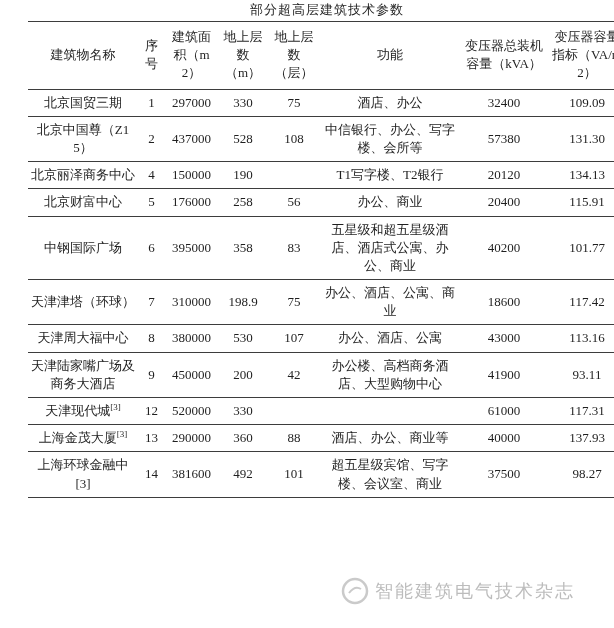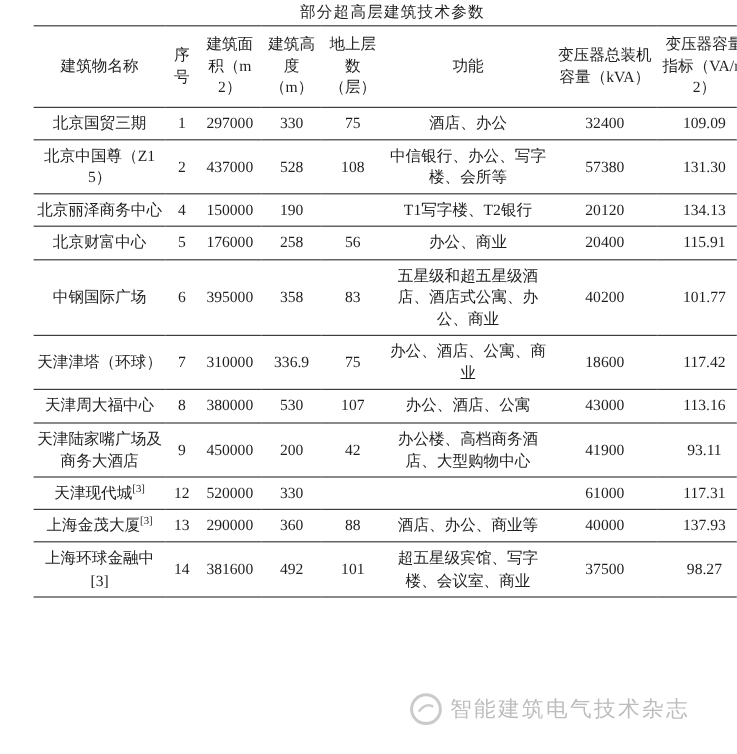--- a/index.html
+++ b/index.html
@@ -87,21 +87,21 @@
       <col style="width:52px">
       <col style="width:140px">
       <col style="width:88px">
       <col style="width:78px">
     </colgroup>
     <thead>
       <tr>
         <th>建筑物名称</th>
         <th>序号</th>
         <th>建筑面积（m2）</th>
-        <th>建筑高度（m）</th>
+        <th>地上层数（m）</th>
         <th>地上层数（层）</th>
         <th>功能</th>
         <th>变压器总装机容量（kVA）</th>
         <th>变压器容量指标（VA/m2）</th>
       </tr>
     </thead>
     <tbody>
         <tr>
           <td><span>北京国贸三期</span></td>
           <td>1</td>
@@ -149,21 +149,21 @@
           <td>358</td>
           <td>83</td>
           <td>五星级和超五星级酒店、酒店式公寓、办公、商业</td>
           <td>40200</td>
           <td>101.77</td>
         </tr>
         <tr>
           <td><span>天津津塔（环球）</span></td>
           <td>7</td>
           <td>310000</td>
-          <td>336.9</td>
+          <td>198.9</td>
           <td>75</td>
           <td>办公、酒店、公寓、商业</td>
           <td>18600</td>
           <td>117.42</td>
         </tr>
         <tr>
           <td><span>天津周大福中心</span></td>
           <td>8</td>
           <td>380000</td>
           <td>530</td>

